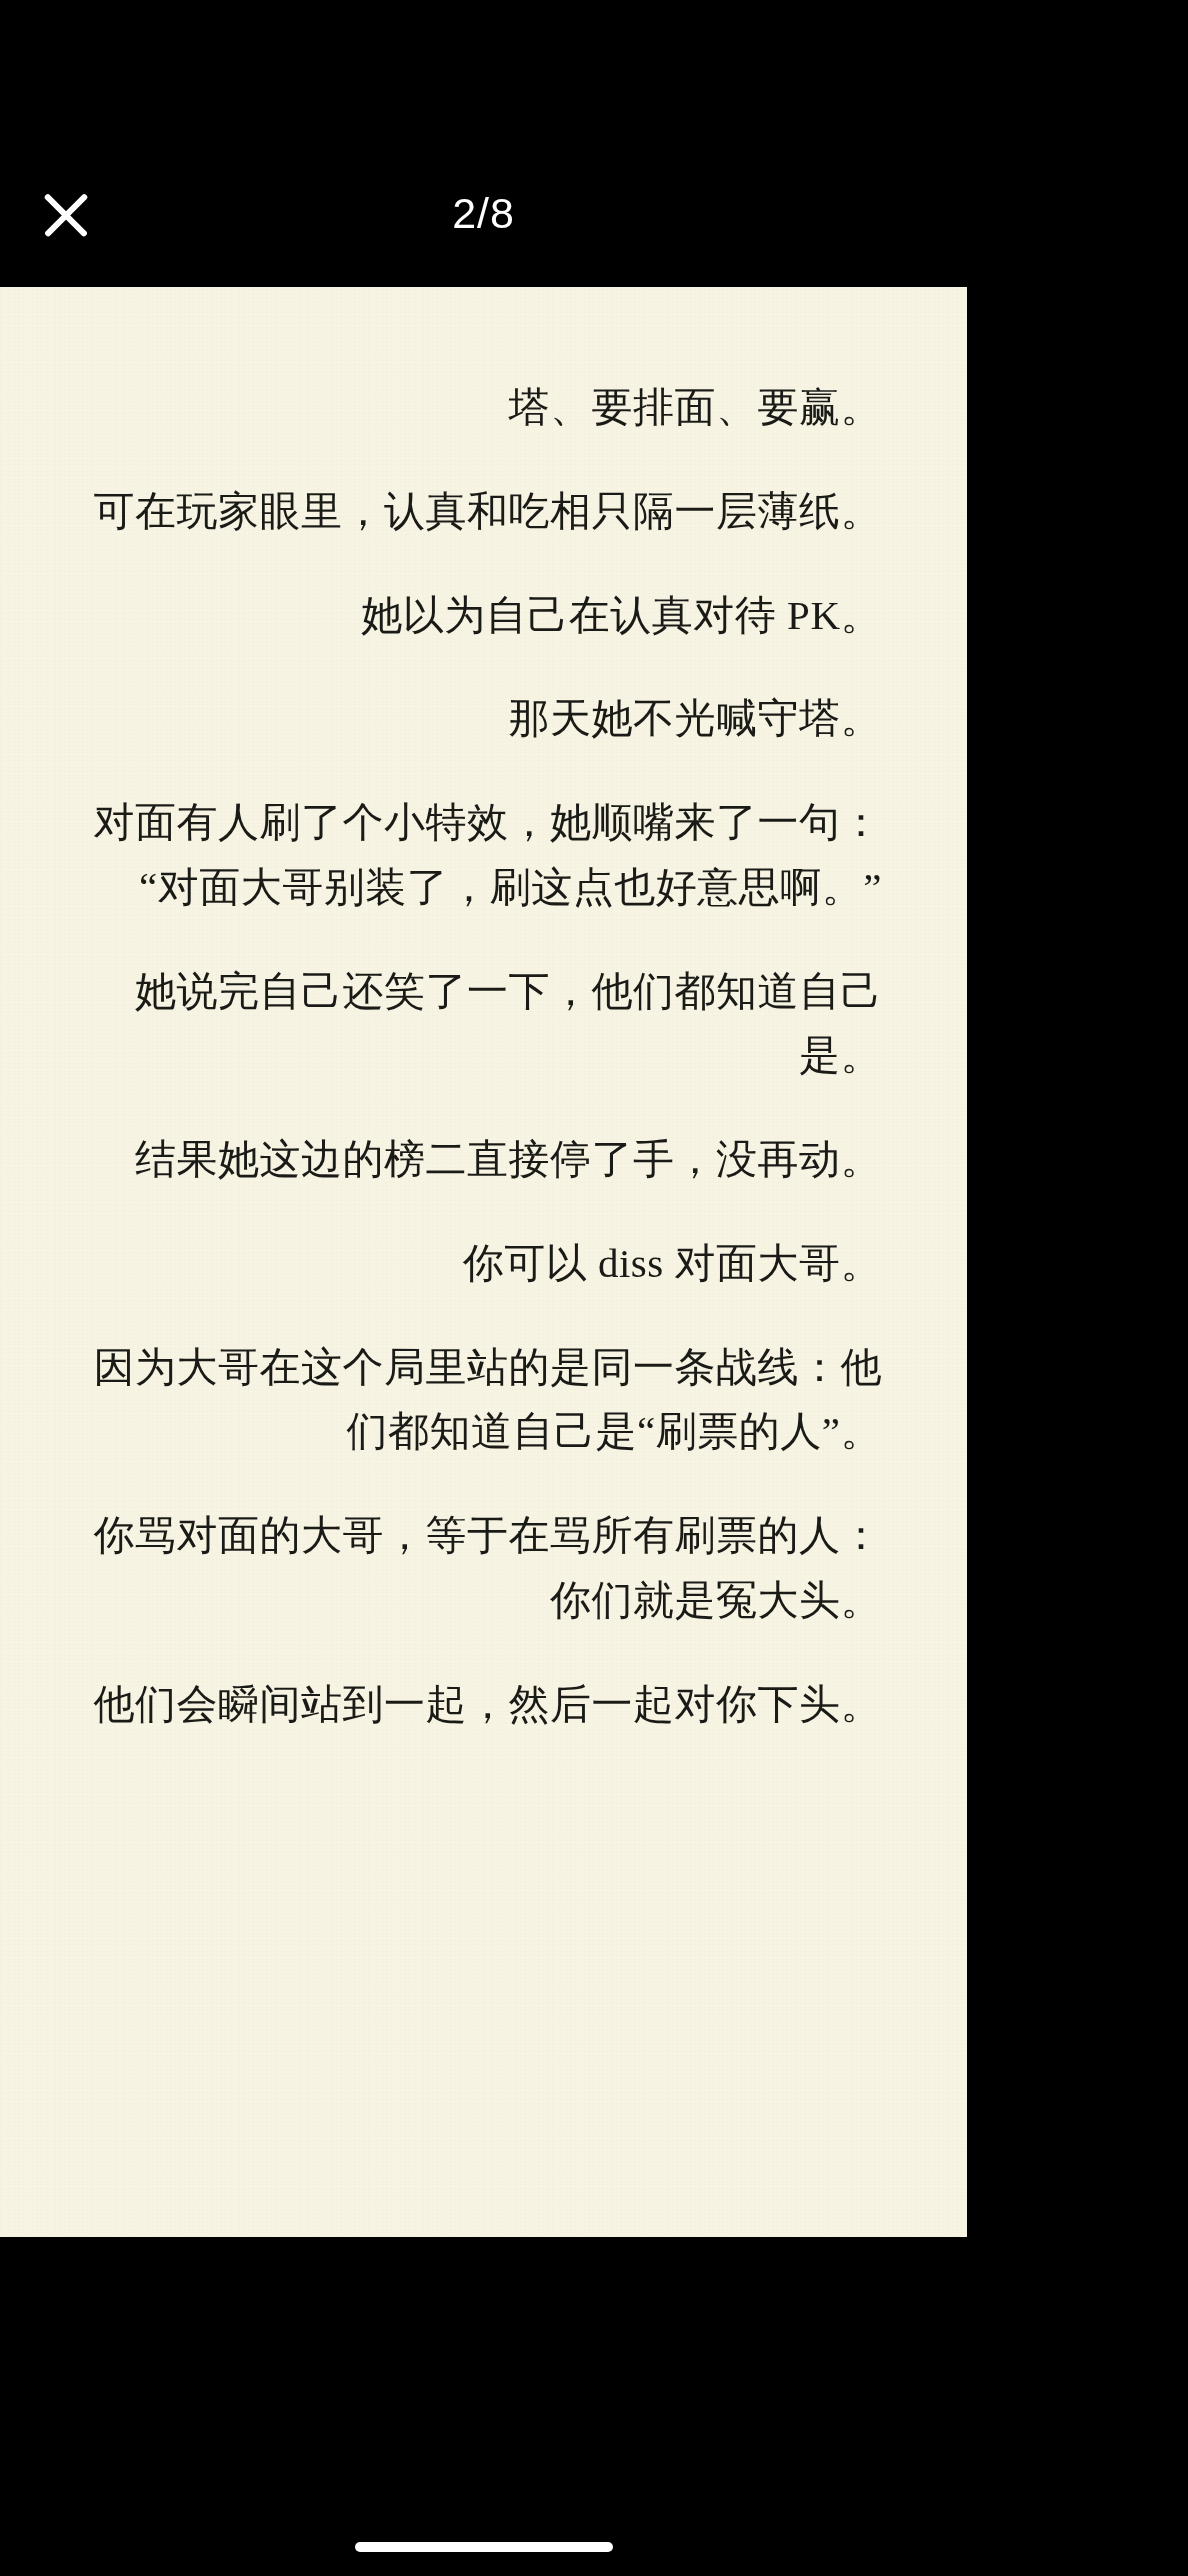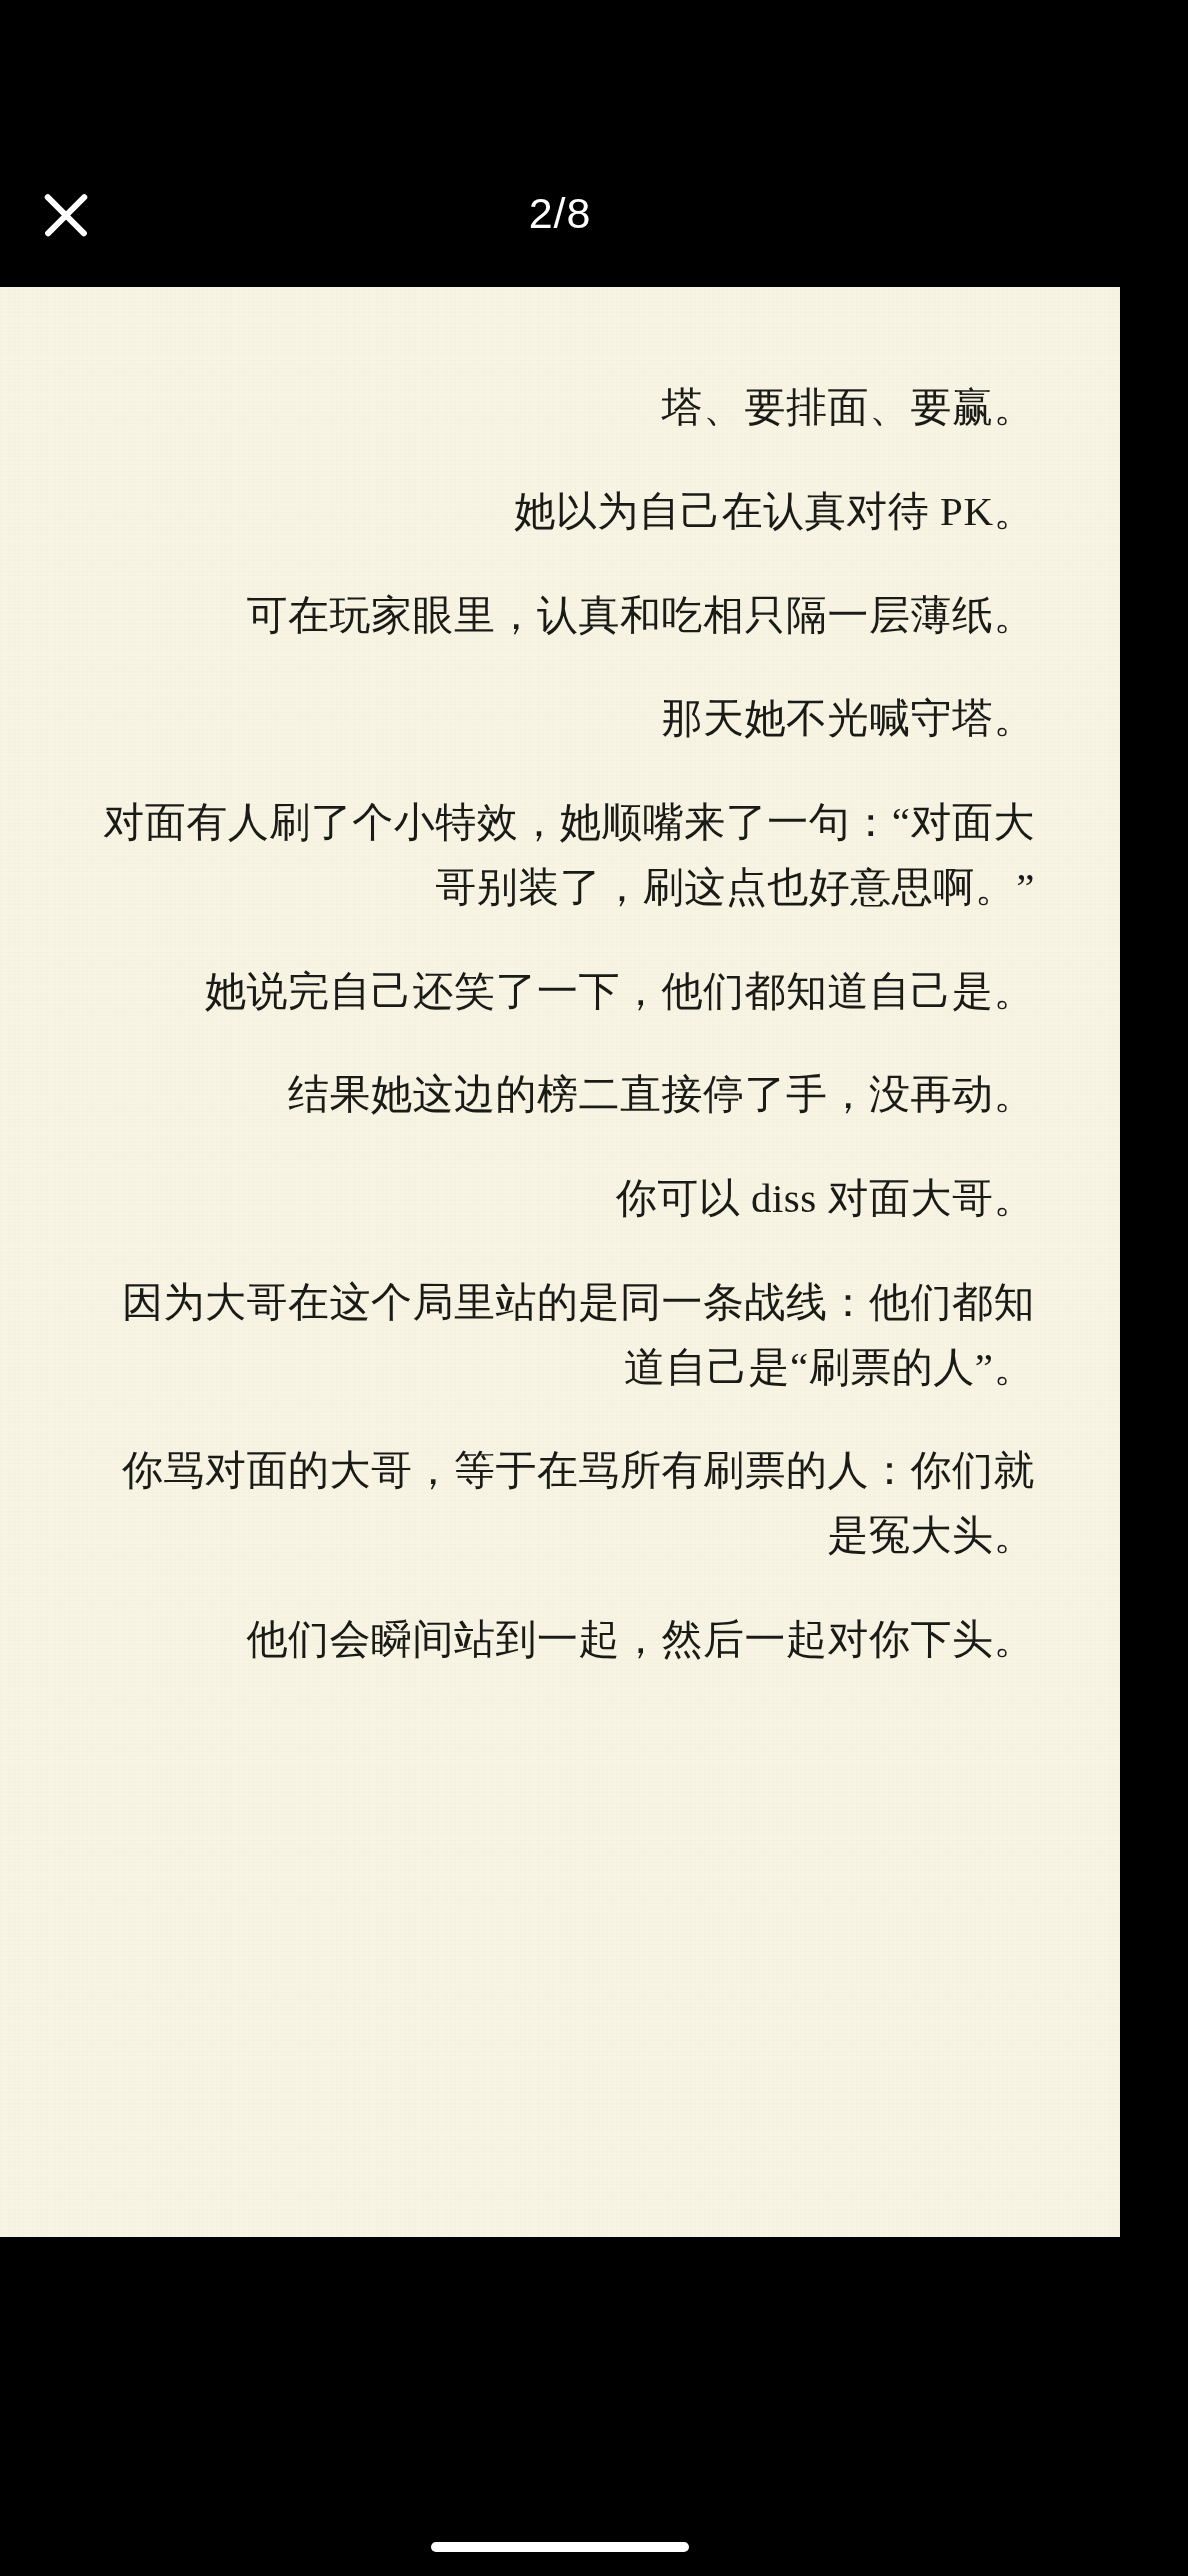--- a/index.html
+++ b/index.html
@@ -9,21 +9,21 @@
   }
   body {
     width: 1188px;
     height: 2576px;
     font-family: "Liberation Serif", "DejaVu Serif", serif;
     overflow: hidden;
     position: relative;
   }
 
   .screen {
-    width: 1120px;
+    width: 967px;
     height: 2576px;
     background: #000000;
     display: flex;
     flex-direction: column;
     position: relative;
   }
 
   
   .topbar {
     height: 287px;
@@ -122,22 +122,22 @@
   <div class="topbar">
     <div class="close-btn">
       <span class="bar b1"></span>
       <span class="bar b2"></span>
     </div>
     <div class="page-counter">2/8</div>
   </div>
 
   <div class="paper">
     <p class="paragraph">塔、要排面、要赢。</p>
+    <p class="paragraph">可在玩家眼里，认真和吃相只隔一层薄纸。</p>
     <p class="paragraph">她以为自己在认真对待 PK。</p>
-    <p class="paragraph">可在玩家眼里，认真和吃相只隔一层薄纸。</p>
     <p class="paragraph">那天她不光喊守塔。</p>
     <p class="paragraph">对面有人刷了个小特效，她顺嘴来了一句：“对面大哥别装了，刷这点也好意思啊。”</p>
     <p class="paragraph">她说完自己还笑了一下，他们都知道自己是。</p>
     <p class="paragraph">结果她这边的榜二直接停了手，没再动。</p>
     <p class="paragraph">你可以 diss 对面大哥。</p>
     <p class="paragraph">因为大哥在这个局里站的是同一条战线：他们都知道自己是“刷票的人”。</p>
     <p class="paragraph">你骂对面的大哥，等于在骂所有刷票的人：你们就是冤大头。</p>
     <p class="paragraph">他们会瞬间站到一起，然后一起对你下头。</p>
   </div>
 

